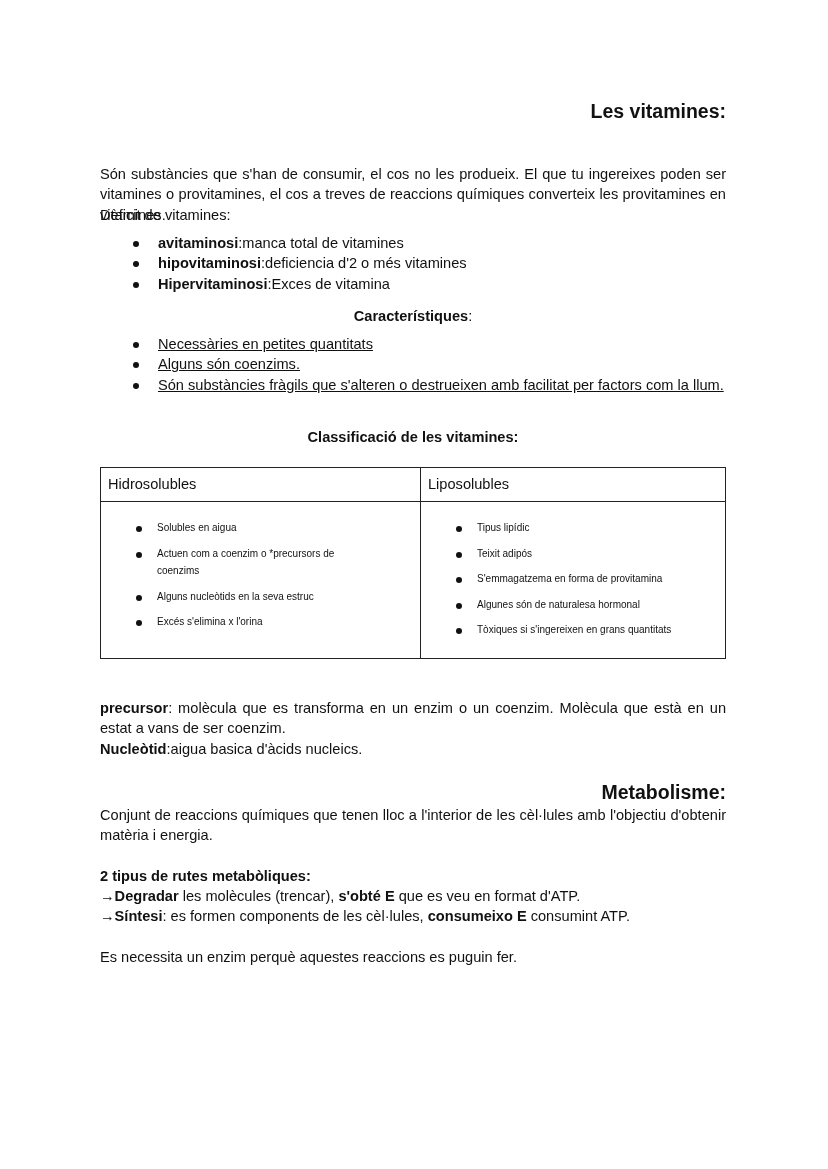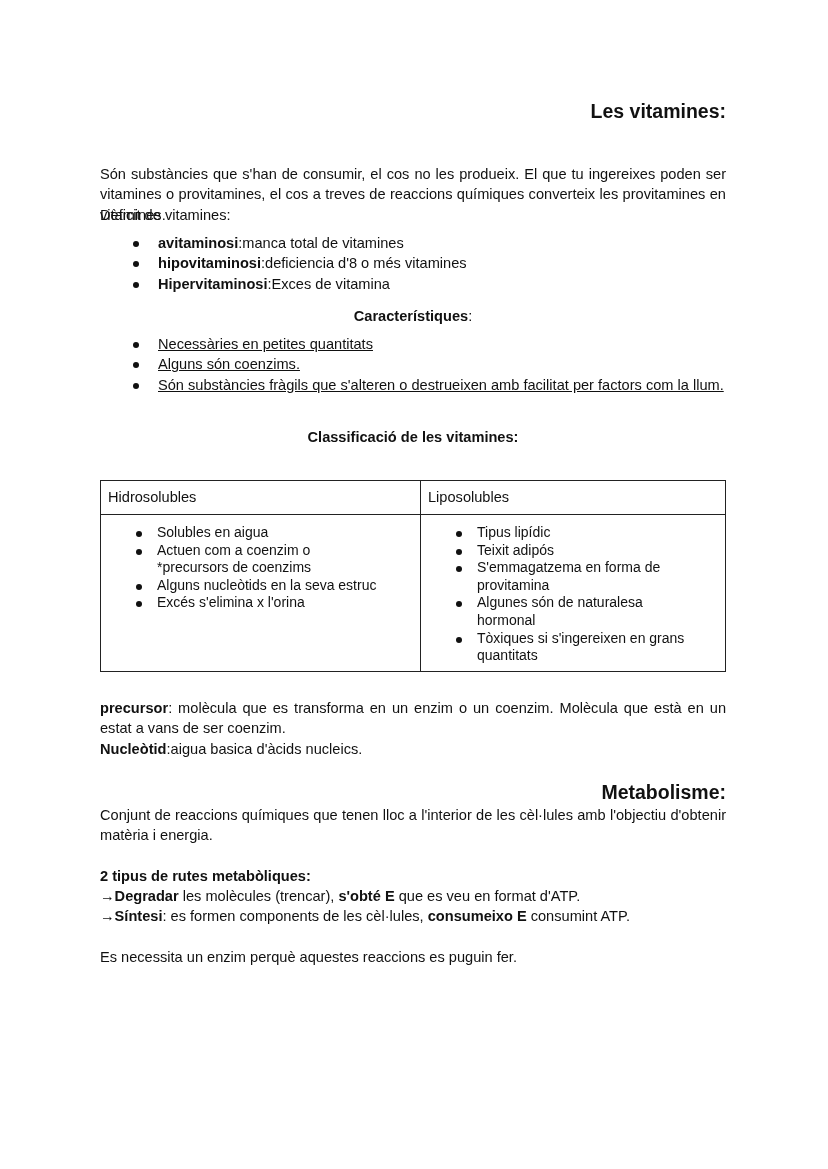--- a/index.html
+++ b/index.html
@@ -7,43 +7,43 @@
          font-family:"Liberation Sans", sans-serif; color:#111; font-size:14.6px; }
   .page { position:absolute; left:100px; top:0; width:626px; }
   .h1 { position:absolute; left:0; width:626px; text-align:right; font-weight:bold; font-size:19.5px; }
   .para { position:absolute; left:0; width:626px; line-height:20.4px; text-align:justify; }
   .line { position:absolute; left:0; width:626px; line-height:20.4px; white-space:nowrap; }
   .center { text-align:center; }
   b { font-weight:bold; }
   ul.bul { position:absolute; left:0; width:626px; margin:8px; padding:0; list-style:none; }
   ul.bul li { position:relative; padding-left:50px; line-height:20.4px; text-align:justify; }
   ul.bul li::before { content:""; position:absolute; left:25px; top:8px; width:6px; height:6px; border-radius:50%; background:#111; }
-  table.cls { position:absolute; left:0; top:480px; width:626px; border-collapse:collapse; }
+  table.cls { position:absolute; left:0; top:467px; width:626px; border-collapse:collapse; }
   table.cls td { border:1.5px solid #222; vertical-align:top; padding:0; }
   table.cls td.hd { height:33px; padding-left:7px; line-height:33px; font-size:14.6px; }
   table.cls td.bd { height:156px; }
   .cell-list { margin:0; padding:9px 0 0 0; list-style:none; }
-  .cell-list li { position:relative; padding-left:56px; line-height:17.6px; font-size:14px; }
+  .cell-list li { position:relative; padding-left:56px; line-height:17.6px; font-size:10px;margin-top:8px; }
   .cell-list li::before { content:""; position:absolute; left:35px; top:7px; width:6px; height:6px; border-radius:50%; background:#111; }
   .arrow { font-weight:normal; }
 </style>
 </head>
 <body>
 
 <div class="page">
 
   <div class="h1" style="top:100px;">Les vitamines:</div>
 
   <div class="para" style="top:124px;margin-top:40px;">Són substàncies que s'han de consumir, el cos no les produeix. El que tu ingereixes poden ser vitamines o provitamines, el cos a treves de reaccions químiques converteix les provitamines en vitamines.</div>
 
   <div class="line" style="top:205px;">Dèficit de vitamines:</div>
 
   <ul class="bul" style="top:225px;">
     <li><b>avitaminosi</b><span>:manca total de vitamines</span></li>
-    <li><b>hipovitaminosi</b><span>:deficiencia d'8 o més vitamines</span></li>
+    <li><b>hipovitaminosi</b><span>:deficiencia d'2 o més vitamines</span></li>
     <li><b>Hipervitaminosi</b><span>:Exces de vitamina</span></li>
   </ul>
 
   <div class="line center" style="top:306px;"><b>Característiques</b><span>:</span></div>
 
   <ul class="bul" style="top:326px;text-decoration:underline;">
     <li>Necessàries en petites quantitats</li>
     <li>Alguns són coenzims.</li>
     <li>Són substàncies fràgils que s'alteren o destrueixen amb facilitat per factors com la llum.</li>
   </ul>

